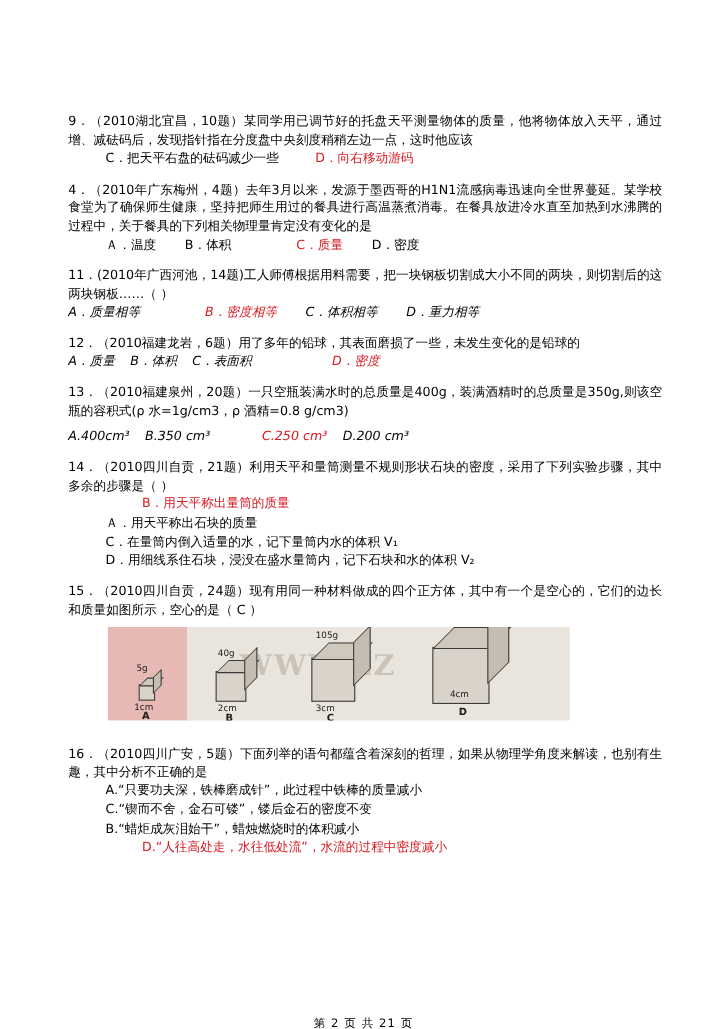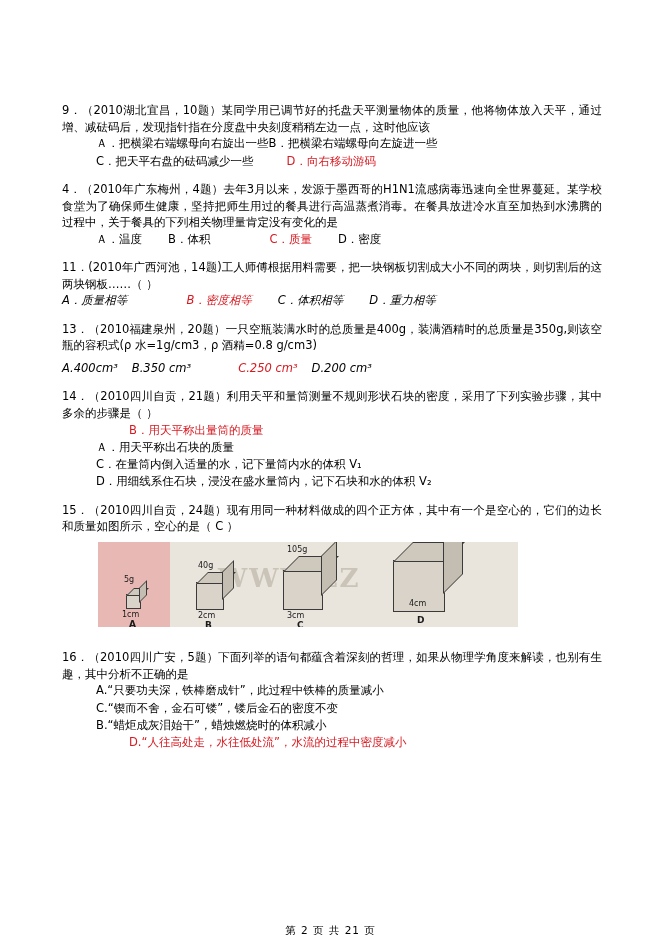--- a/index.html
+++ b/index.html
@@ -123,23 +123,20 @@
 <body>
 
 <div class="page">
   <div class="content">
 
     <div class="q">
       <div class="q-body">
         <span>9．</span><span>（2010湖北宜昌，10题）</span><span>某同学用已调节好的托盘天平测量物体的质量，他将物体放入天平，通过增、减砝码后，发现指针指在分度盘中央刻度稍稍左边一点，这时他应该</span>
       </div>
       <div class="opt-line">
-        <span>Ａ．把横梁右端螺母向右旋出一些</span><span>B．把横梁右端螺母向左旋进一些</span>
-      </div>
-      <div class="opt-line">
         <span>C．把天平右盘的砝码减少一些</span><span class="red">D．向右移动游码</span>
       </div>
     </div>
 
     <div class="q">
       <div class="q-body">
         <span>4．</span><span>（2010年广东梅州，4题）</span><span>去年3月以来，发源于墨西哥的H1N1流感病毒迅速向全世界蔓延。某学校食堂为了确保师生健康，坚持把师生用过的餐具进行高温蒸煮消毒。在餐具放进冷水直至加热到水沸腾的过程中，关于餐具的下列相关物理量肯定没有变化的是</span>
       </div>
       <div class="opt-line">
         <span>Ａ．温度</span><span class="sp-md"></span><span>B．体积</span><span class="sp-md"></span><span class="red">C．质量</span><span class="sp-md"></span><span>D．密度</span>
@@ -148,20 +145,28 @@
 
     <div class="q">
       <div class="q-body">
         <span>11．</span><span>(2010年广西河池，14题)</span><span>工人师傅根据用料需要，把一块钢板切割成大小不同的两块，则切割后的这两块钢板……（     ）</span>
       </div>
       <div class="opt-line tight">
         <span>A．质量相等</span><span class="sp-md"></span><span class="red">B．密度相等</span><span class="sp-md"></span><span>C．体积相等</span><span class="sp-md"></span><span>D．重力相等</span>
       </div>
     </div>
 
+    <div class="q">
+      <div class="q-body">
+        <span>12．</span><span>（2010福建龙岩，6题）</span><span>用了多年的铅球，其表面磨损了一些，未发生变化的是铅球的</span>
+      </div>
+      <div class="opt-line tight">
+        <span>A．质量</span><span class="sp-sm"></span><span>B．体积</span><span class="sp-sm"></span><span>C．表面积</span><span class="sp-lg"></span><span class="red">D．密度</span>
+      </div>
+    </div>
 
     <div class="q">
       <div class="q-body">
         <span>13．</span><span>（2010福建泉州，20题）</span><span>一只空瓶装满水时的总质量是400g，装满酒精时的总质量是350g,则该空瓶的容积式(ρ 水=1g/cm3，ρ 酒精=0.8 g/cm3)</span>
       </div>
       <div class="opt-line tight" style="margin-top:6px">
         <span>A.400cm³</span><span class="sp-sm"></span><span>B.350 cm³</span><span class="sp-sm"></span><span class="red">C.250 cm³</span><span class="sp-sm"></span><span>D.200 cm³</span>
       </div>
     </div>
 

